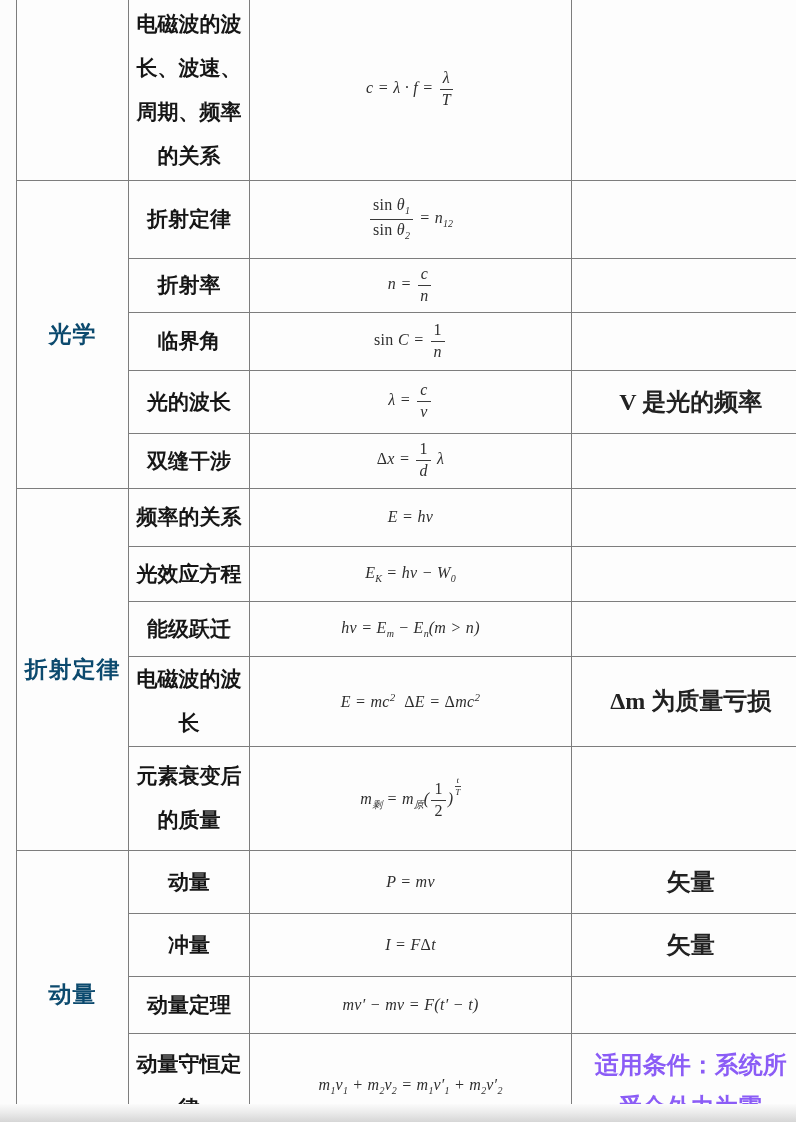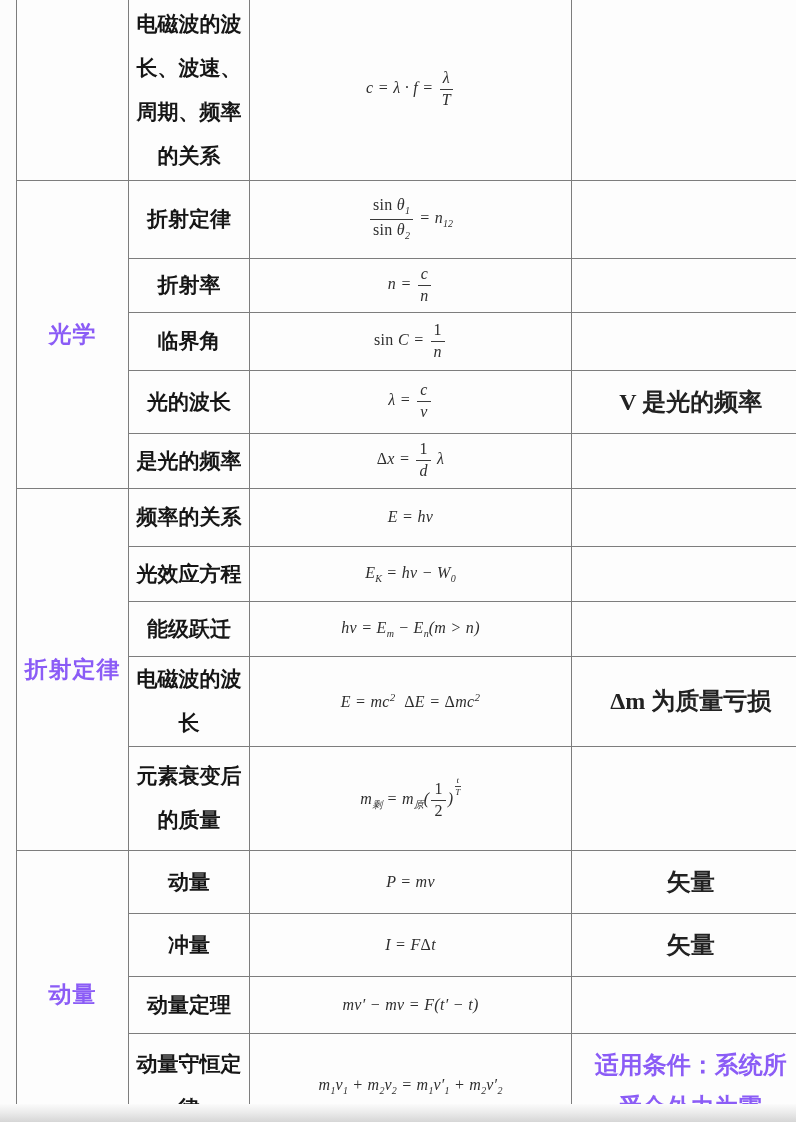--- a/index.html
+++ b/index.html
@@ -24,21 +24,21 @@
     text-align:center;
     vertical-align:middle;
     background:#fdfdfd;
   }
   tr.first-row td{border-top:none;}
   td.note-cell{border-right:none;}
   td.cat-cell{
     font-weight:bold;
     font-size:23px;
     letter-spacing:1px;
-    color:#8b5cf6;
+    color:#0c4a6e;
   }
   td.name-cell{
     font-weight:bold;
     font-size:21px;
     line-height:44px;
     padding:0 2px;
     color:#161616;
   }
   td.note-cell{
     font-weight:bold;
@@ -104,21 +104,21 @@
           <td class="name-cell">临界角</td>
           <td class="formula-cell"><span class="rm">sin </span><span class="it">C = </span><span class="frac"><span class="num"><span class="rm">1</span></span><span class="den"><span class="it">n</span></span></span></td>
           <td class="note-cell"></td>
         </tr>
         <tr style="height: 53px;">
           <td class="name-cell">光的波长</td>
           <td class="formula-cell"><span class="it">λ = </span><span class="frac"><span class="num"><span class="it">c</span></span><span class="den"><span class="it">v</span></span></span></td>
           <td class="note-cell">V 是光的频率</td>
         </tr>
         <tr style="height: 55px;">
-          <td class="name-cell">是光的频率</td>
+          <td class="name-cell">双缝干涉</td>
           <td class="formula-cell"><span class="rm">Δ</span><span class="it">x = </span><span class="frac"><span class="num"><span class="rm">1</span></span><span class="den"><span class="it">d</span></span></span><span class="it"> λ</span></td>
           <td class="note-cell"></td>
         </tr>
         <tr style="height: 58px;">
           <td class="cat-cell" rowspan="5">折射定律</td>
           <td class="name-cell">频率的关系</td>
           <td class="formula-cell"><span class="it">E = hv</span></td>
           <td class="note-cell"></td>
         </tr>
         <tr style="height: 55px;">

